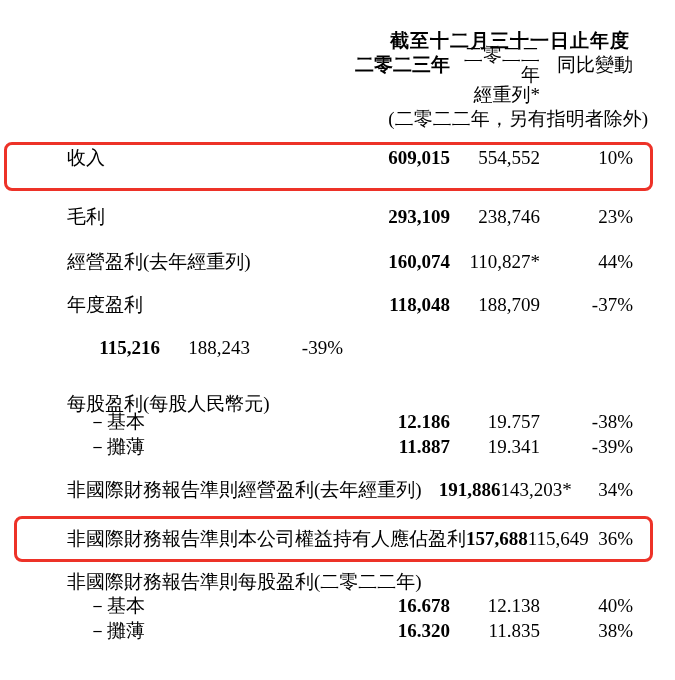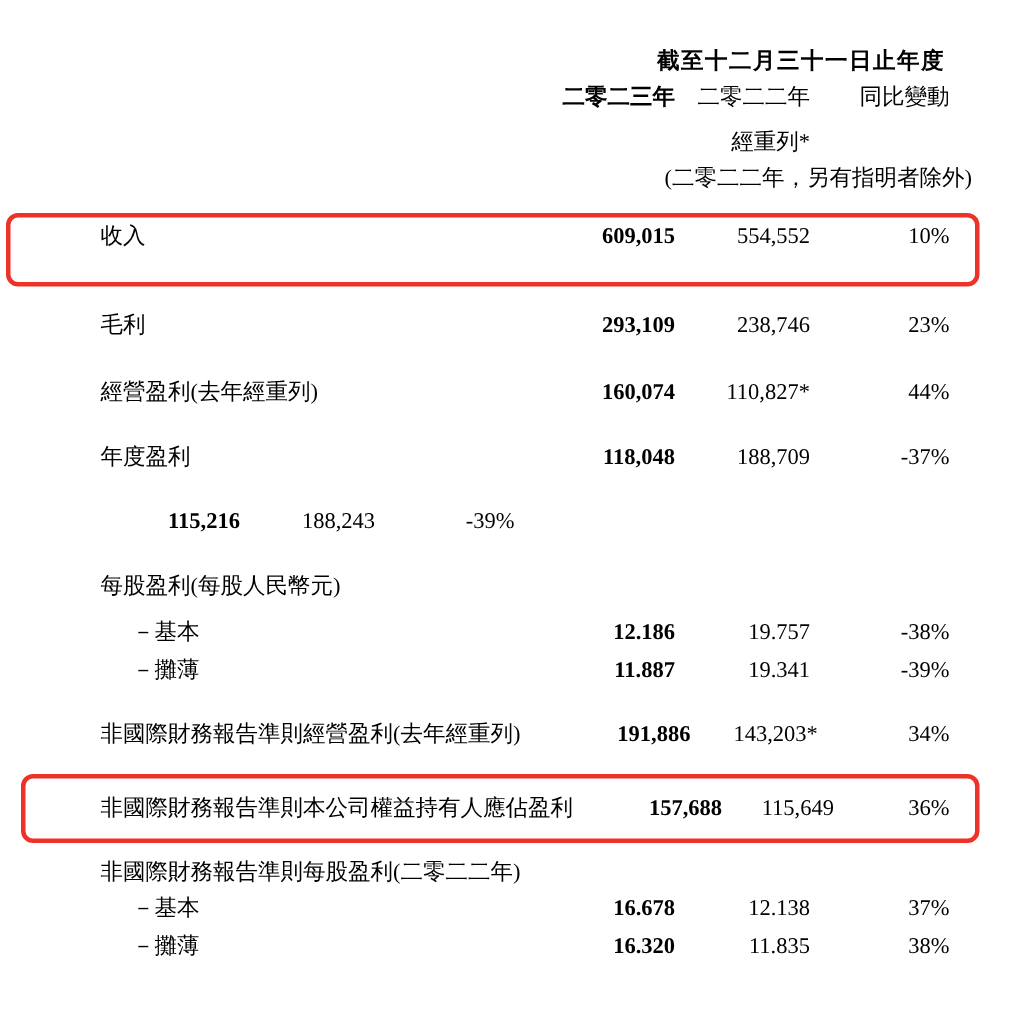--- a/index.html
+++ b/index.html
@@ -2,21 +2,21 @@
 <html style="--highlight: #ed3228;"><head>
 <meta charset="utf-8">
 <style>
   html,body{margin:0;padding:0;background:#ffffff;}
   .page{
     position:relative;
     width:675px;height:680px;
     background:#ffffff;
     font-family:"Liberation Serif","DejaVu Serif",serif;
     color:#000000;
-    font-size:15px;
+    font-size:19px;
     overflow:hidden;
   }
   .abs{position:absolute;line-height:20px;white-space:nowrap;}
   .period-title{top:31px;right:45px;font-weight:bold;letter-spacing:1px;}
   .restated{top:85px;right:135px;}
   .unit-note{top:109px;right:27px;}
   .row{
     position:absolute;left:0;
     width:675px;height:20px;
     display:flex;align-items:center;
@@ -88,21 +88,21 @@
     <span class="c2">188,709</span>
     <span class="c3">-37%</span>
   </div>
 
   <div class="row" style="top:338px">
     <span class="c1">115,216</span>
     <span class="c2">188,243</span>
     <span class="c3">-39%</span>
   </div>
 
-  <div class="row" style="top:381px">
+  <div class="row" style="top:394px">
     <span class="label">每股盈利(每股人民幣元)</span>
     <span class="c1"></span>
     <span class="c2"></span>
     <span class="c3"></span>
   </div>
 
   <div class="row" style="top:412px">
     <span class="label indent">－基本</span>
     <span class="c1">12.186</span>
     <span class="c2">19.757</span>
@@ -134,21 +134,21 @@
     <span class="label">非國際財務報告準則每股盈利(二零二二年)</span>
     <span class="c1"></span>
     <span class="c2"></span>
     <span class="c3"></span>
   </div>
 
   <div class="row" style="top:596px">
     <span class="label indent">－基本</span>
     <span class="c1">16.678</span>
     <span class="c2">12.138</span>
-    <span class="c3">37%</span>
+    <span class="c3">40%</span>
   </div>
 
   <div class="row" style="top:621px">
     <span class="label indent">－攤薄</span>
     <span class="c1">16.320</span>
     <span class="c2">11.835</span>
     <span class="c3">38%</span>
   </div>
 
 </div>

